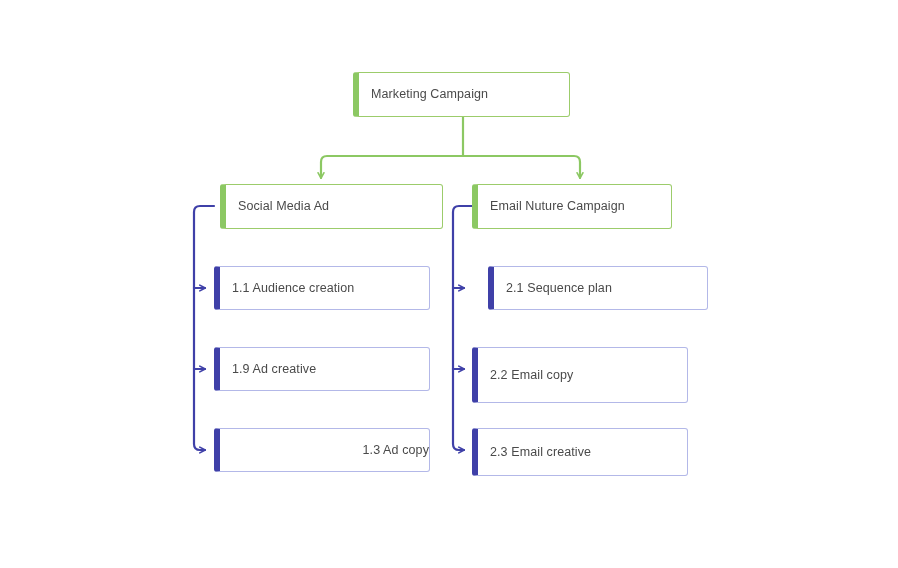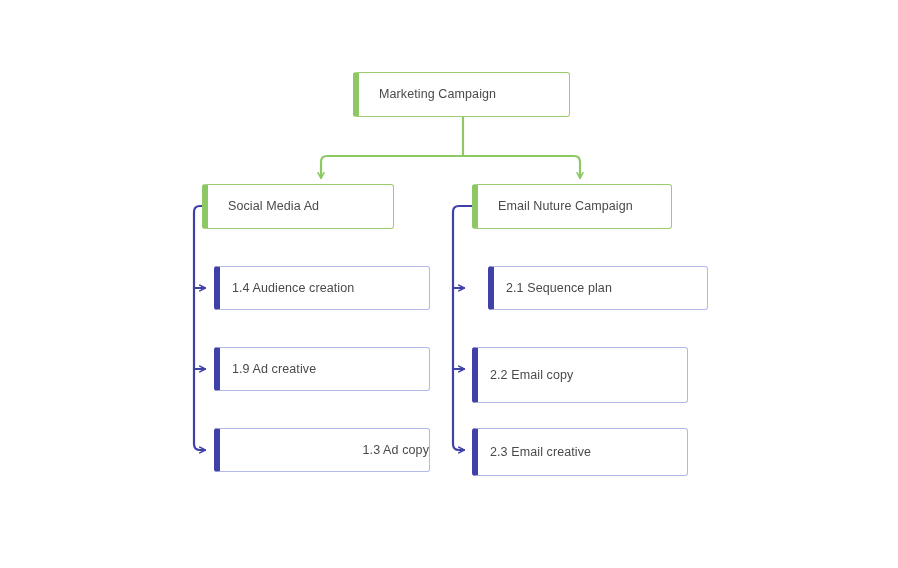--- a/index.html
+++ b/index.html
@@ -37,21 +37,20 @@
     font-size: 12.5px;
     color: #4a4a4a;
     letter-spacing: 0.1px;
     white-space: nowrap;
     line-height: 1;
   }
   
   .node.green {
     border: 1px solid #9ccc6b;
     border-left: 6px solid #8cc863;
-    padding-left: 8px;
   }
   .node.green .label {
     padding-left: 12px;
   }
   
   .node.blue {
     border: 1px solid #b3b8e8;
     border-left: 6px solid #3f40a8;
   }
   .node.blue .label {
@@ -89,30 +88,30 @@
       <path d="M472,206 L459,206 Q453,206 453,212 L453,444 Q453,450 459,450 L464,450" marker-end="url(#arrow-blue)"></path>
       <path d="M453,288 L464,288" marker-end="url(#arrow-blue)"></path>
       <path d="M453,369 L464,369" marker-end="url(#arrow-blue)"></path>
     </g>
   </svg>
 
   <div class="node green" style="left:353px; top:72px; width:217px; height:45px;">
     <span class="label">Marketing Campaign</span>
   </div>
 
-  <div class="node green" style="left:202px; top:184px; width:192px; height:45px;">
+  <div class="node green" style="left:220px; top:184px; width:223px; height:45px;">
     <span class="label">Social Media Ad</span>
   </div>
 
   <div class="node green" style="left:472px; top:184px; width:200px; height:45px;">
     <span class="label">Email Nuture Campaign</span>
   </div>
 
   <div class="node blue" style="left:214px; top:266px; width:216px; height:44px;">
-    <span class="label">1.4 Audience creation</span>
+    <span class="label">1.1 Audience creation</span>
   </div>
 
   <div class="node blue" style="left:214px; top:347px; width:216px; height:44px;">
     <span class="label">1.9 Ad creative</span>
   </div>
 
   <div class="node blue" style="left:214px; top:428px; width:216px; height:44px;justify-content:flex-end;">
     <span class="label">1.3 Ad copy</span>
   </div>
 

